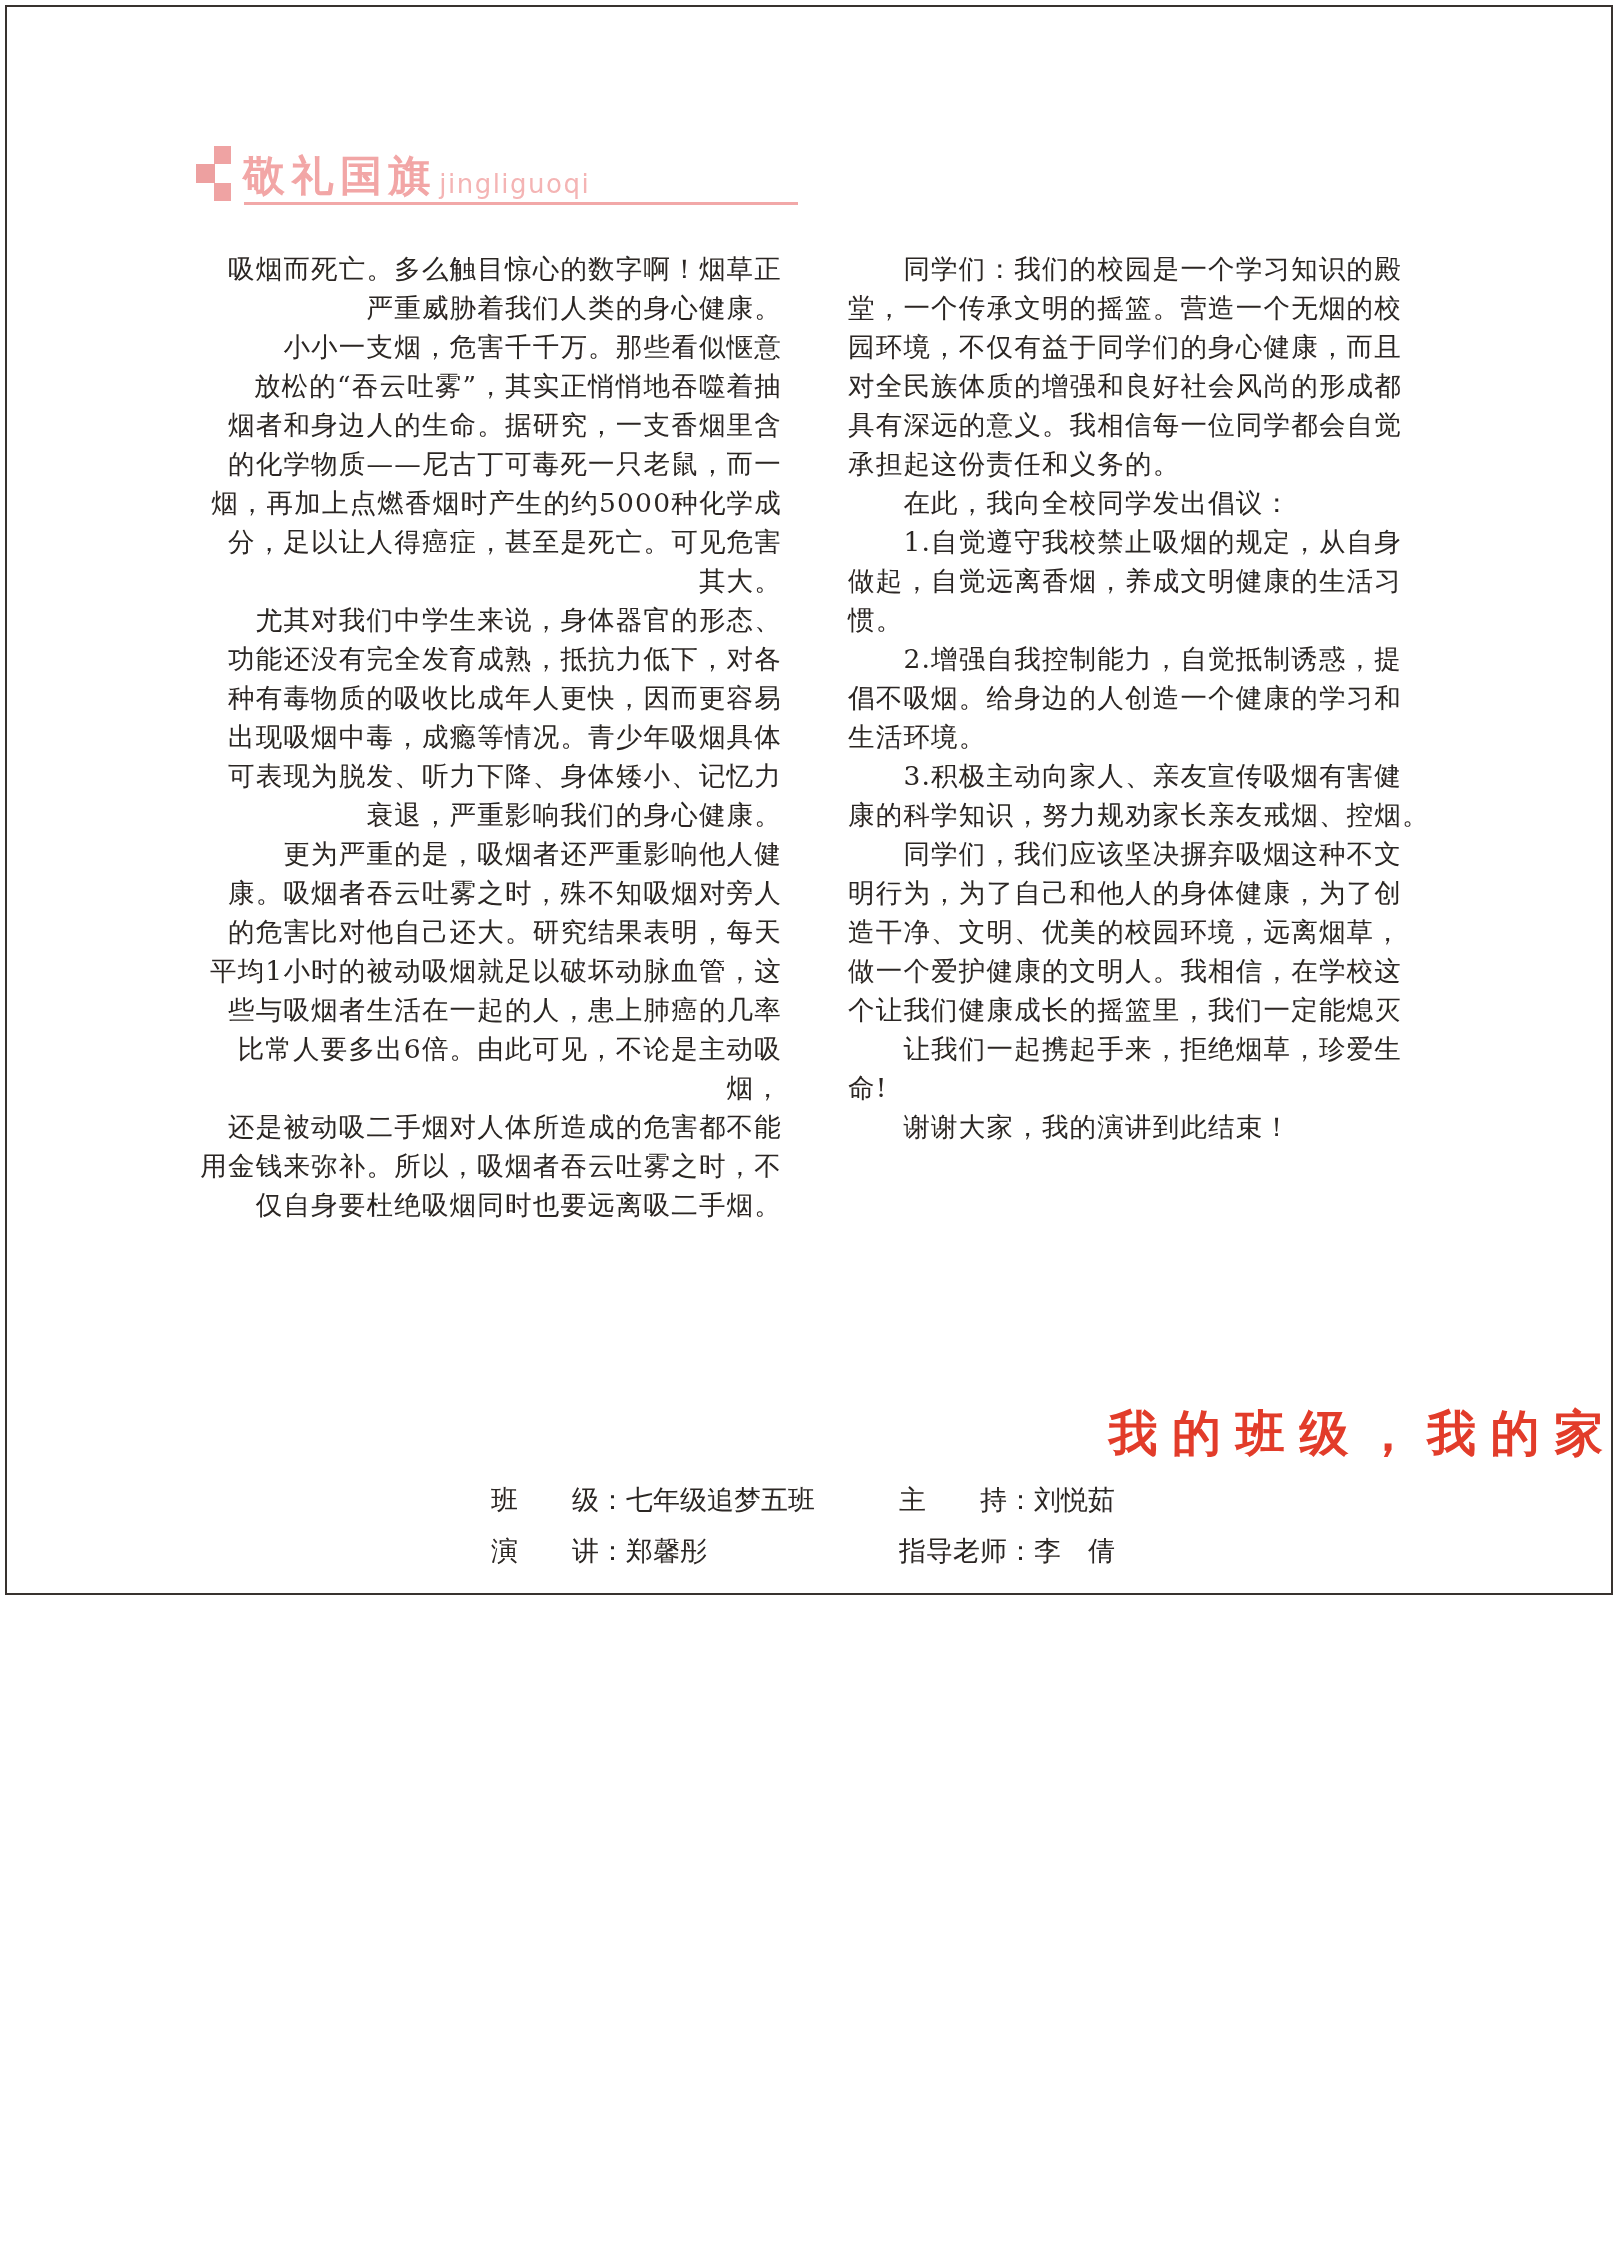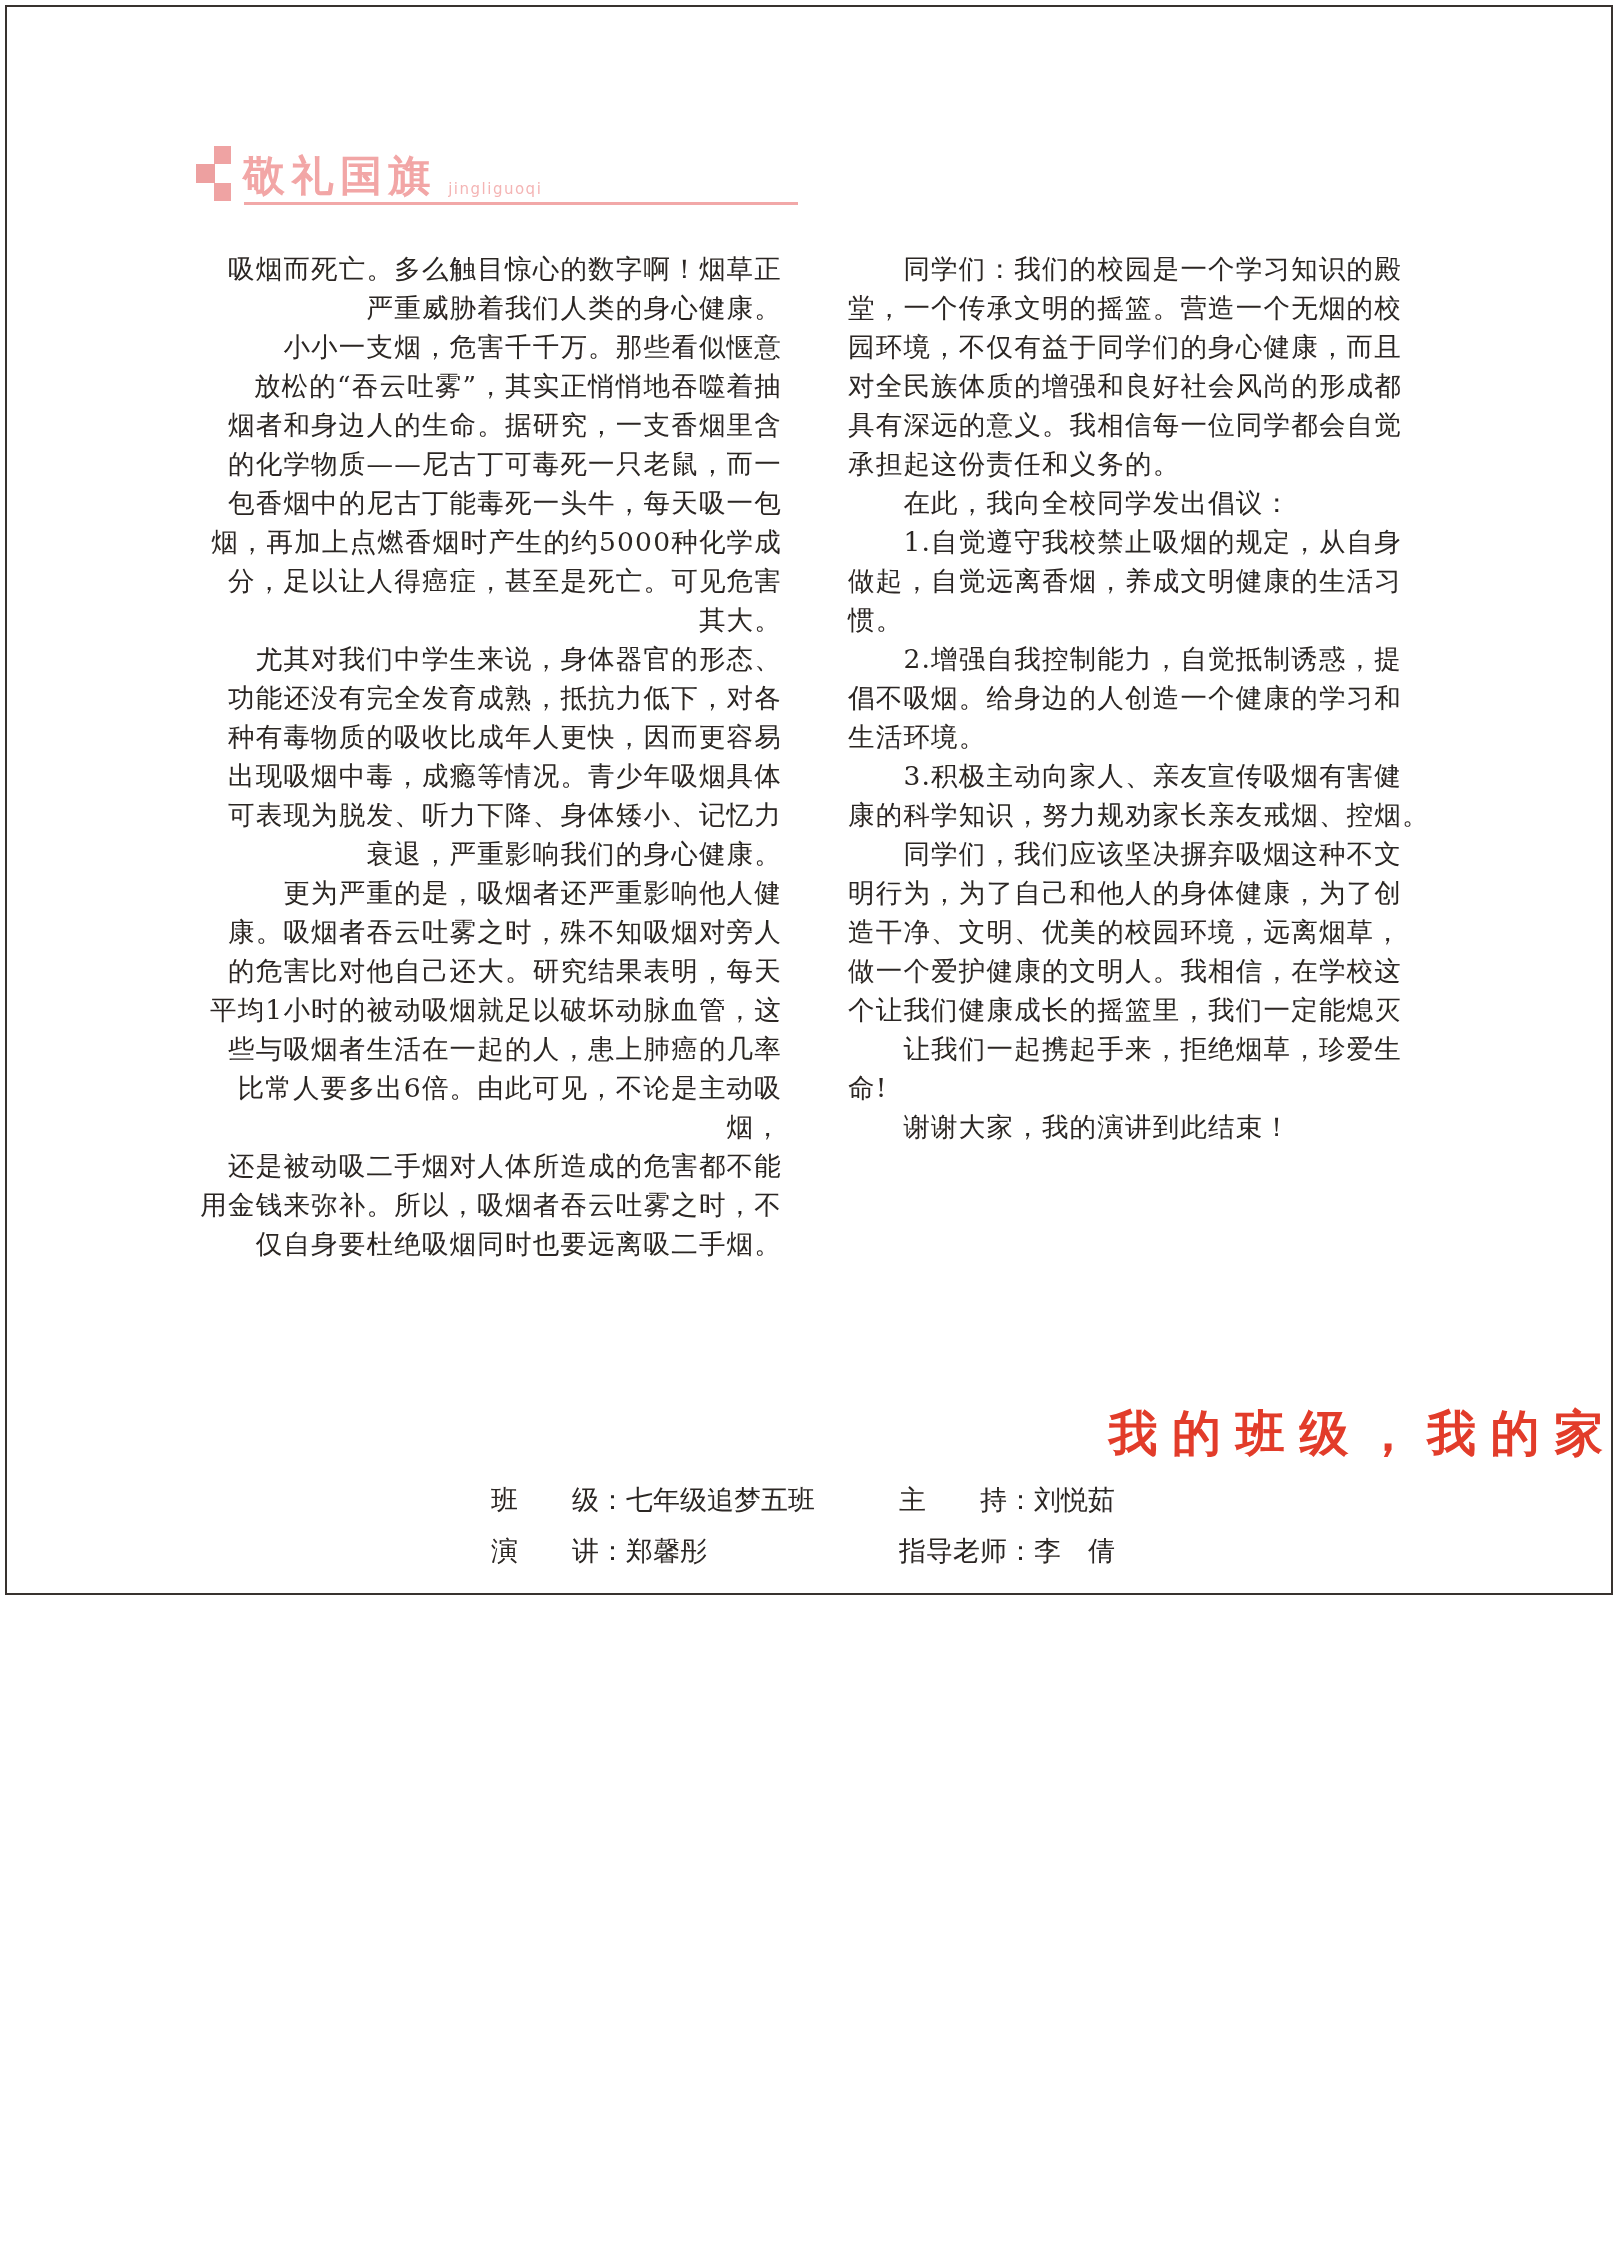--- a/index.html
+++ b/index.html
@@ -9,22 +9,22 @@
 
   
   .header{position:absolute;left:196px;top:146px;display:flex;align-items:flex-end;}
   .logo{position:relative;width:35px;height:54px;flex:0 0 auto;}
   .logo .sq{position:absolute;width:17.7px;height:17.7px;background:#efa3a3;}
   .logo .sq.a{left:17.7px;top:0;}
   .logo .sq.b{left:0;top:17.7px;width:19px;height:19px;background:#eda0a0;}
   .logo .sq.c{left:17.7px;top:37px;}
   .header-title{font-family:"DejaVu Sans","Liberation Sans",sans-serif;font-weight:bold;
         font-size:42px;line-height:1;color:#f2a6a6;letter-spacing:6.6px;margin-left:11.8px;margin-bottom:2.9px;}
-  .header-pinyin{font-family:"DejaVu Sans","Liberation Sans",sans-serif;font-size:15px;line-height:1;
-        color:#f4b4b4;letter-spacing:1.5px;margin-left:11px;margin-bottom:2.9px;}
+  .header-pinyin{font-family:"DejaVu Sans","Liberation Sans",sans-serif;font-size:26px;line-height:1;
+        color:#f4b4b4;letter-spacing:1.5px;margin-left:2px;margin-bottom:2.9px;}
   .header-underline{position:absolute;left:244px;top:202px;width:554px;height:2.9px;background:#f2a8a8;}
 
   
   .col{position:absolute;top:249px;width:589px;}
   .col-left{left:193px;text-align:right;}
   .col-right{left:848px;}
   .col p.line{margin:0;font-size:26.5px;line-height:39px;letter-spacing:1.2px;color:#2b2623;}
 
   
   .section-title{position:absolute;left:0;top:1404px;width:1618px;text-align:right;
@@ -68,21 +68,20 @@
   <div class="header-underline"></div>
 
   <div class="col col-left">
 
   <p class="line">吸烟而死亡。多么触目惊心的数字啊！烟草正</p>
       <p class="line">严重威胁着我们人类的身心健康。</p>
       <p class="line">　　小小一支烟，危害千千万。那些看似惬意</p>
       <p class="line">放松的“吞云吐雾”，其实正悄悄地吞噬着抽</p>
       <p class="line">烟者和身边人的生命。据研究，一支香烟里含</p>
       <p class="line">的化学物质——尼古丁可毒死一只老鼠，而一</p>
-      <p class="line">包香烟中的尼古丁能毒死一头牛，每天吸一包</p>
       <p class="line">烟，再加上点燃香烟时产生的约5000种化学成</p>
       <p class="line">分，足以让人得癌症，甚至是死亡。可见危害</p>
       <p class="line">其大。</p>
       <p class="line">　　尤其对我们中学生来说，身体器官的形态、</p>
       <p class="line">功能还没有完全发育成熟，抵抗力低下，对各</p>
       <p class="line">种有毒物质的吸收比成年人更快，因而更容易</p>
       <p class="line">出现吸烟中毒，成瘾等情况。青少年吸烟具体</p>
       <p class="line">可表现为脱发、听力下降、身体矮小、记忆力</p>
       <p class="line">衰退，严重影响我们的身心健康。</p>
       <p class="line">　　更为严重的是，吸烟者还严重影响他人健</p>

